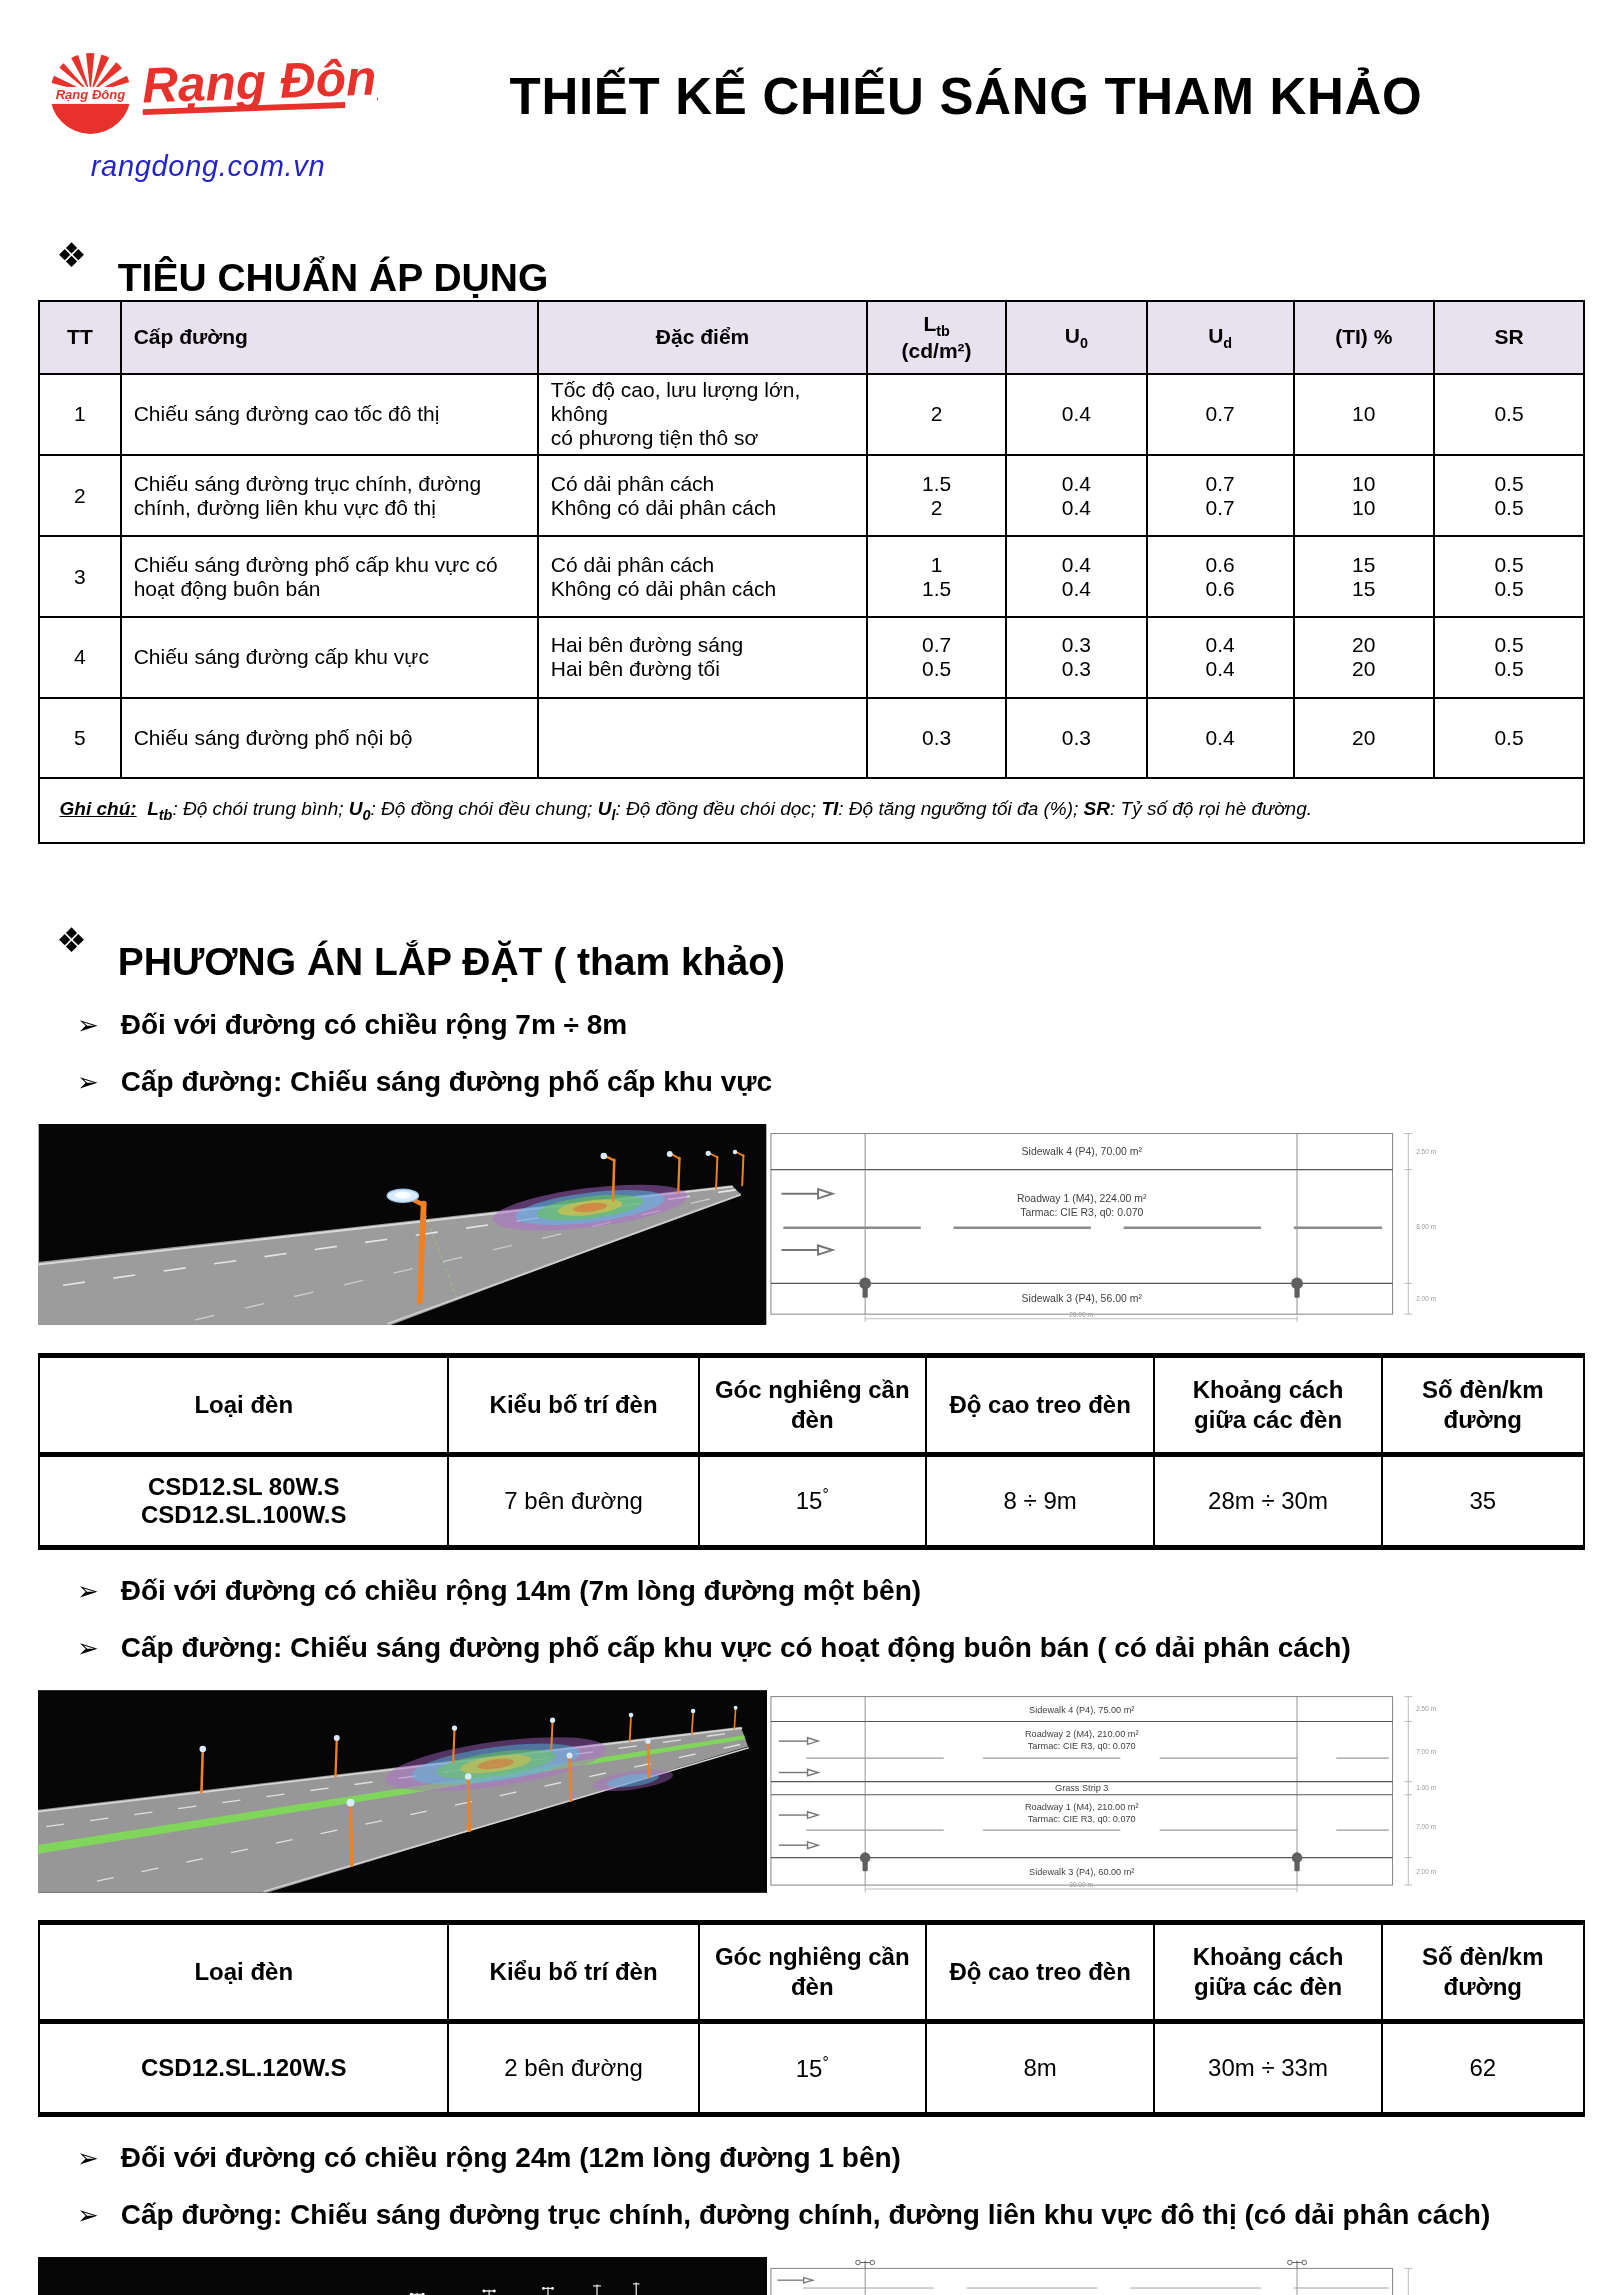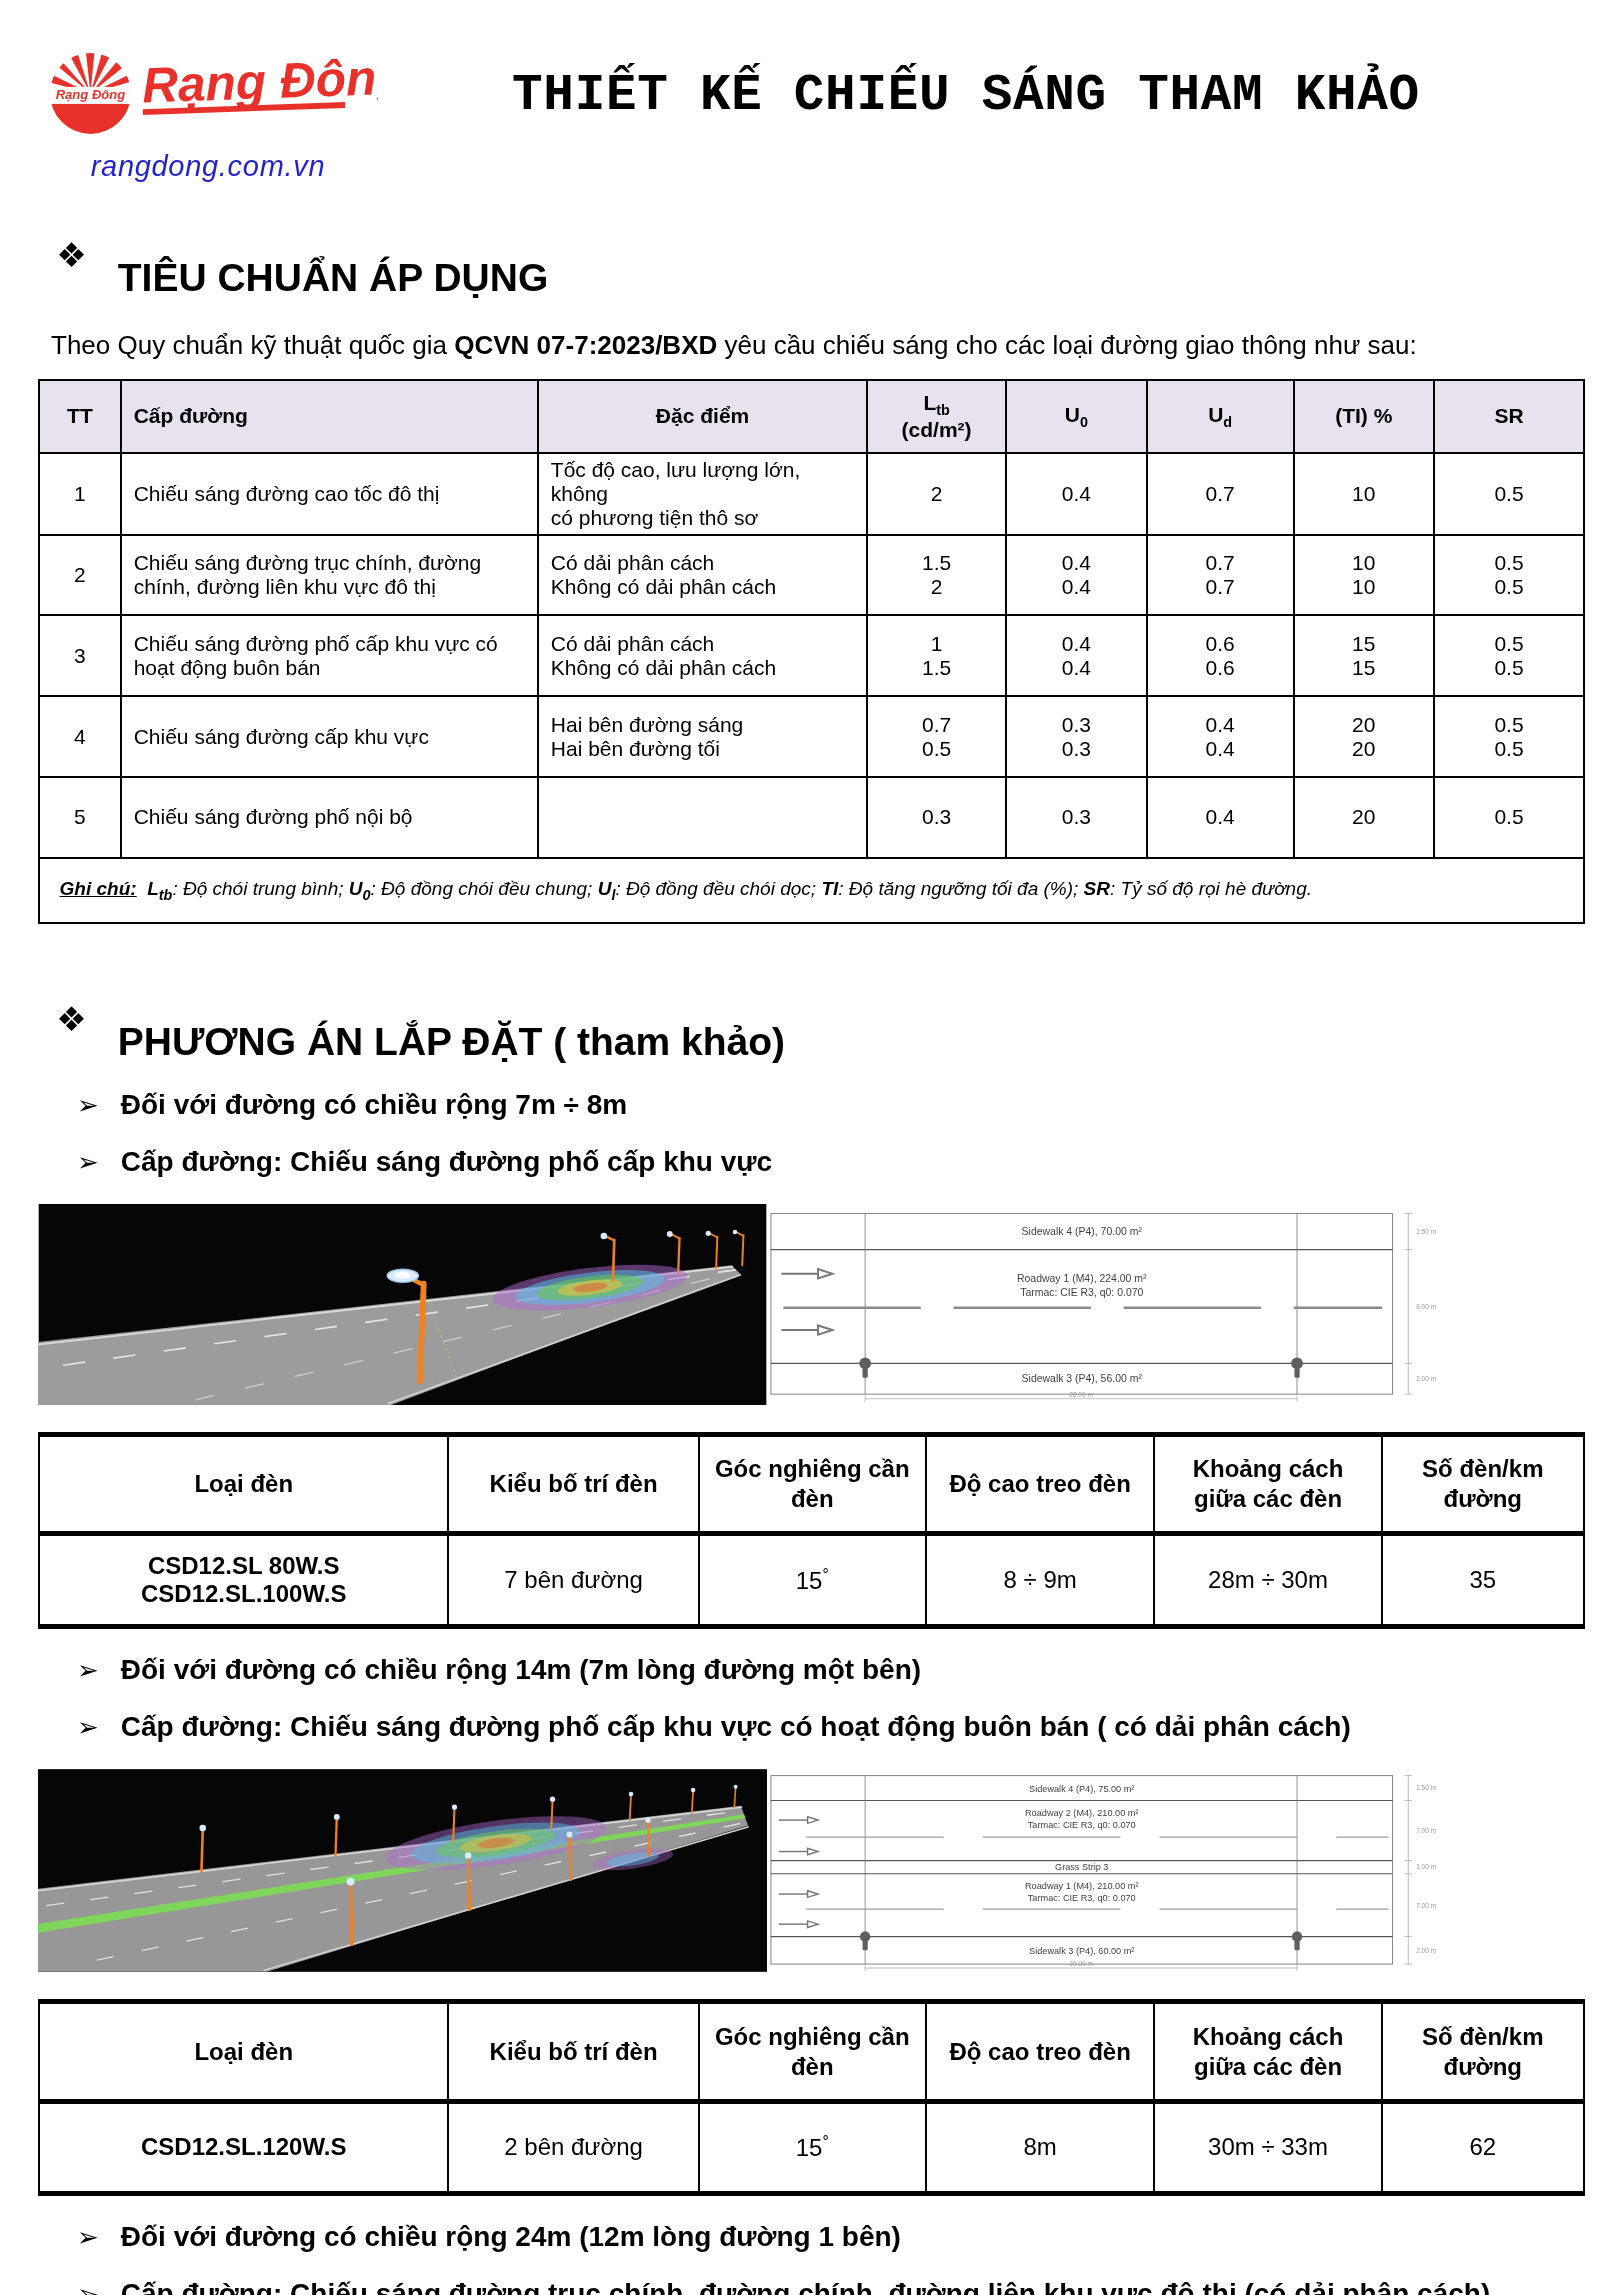--- a/index.html
+++ b/index.html
@@ -3,21 +3,21 @@
 <meta charset="utf-8">
 <style>
   html,body{margin:0;padding:0;}
   body{width:1623px;height:2295px;background:#ffffff;font-family:"Liberation Sans",sans-serif;color:#000;overflow:hidden;}
   .page{padding:36px 38px 0 38px;}
 
   
   .hdr{display:flex;align-items:flex-start;gap:48px;}
   .logo-block{width:340px;flex:none;text-align:center;}
   .site{font-size:29px;font-style:italic;color:#2323cc;margin-top:1.3px;letter-spacing:0.7px;}
-  .title{flex:1;text-align:center;font-size:51px;font-weight:bold;letter-spacing:0.7px;margin-top:31px;padding-right:79px;font-family:Liberation Mono, monospace;}
+  .title{flex:1;text-align:center;font-size:51px;font-weight:bold;letter-spacing:0.7px;margin-top:31px;padding-right:79px;}
 
   
   .sec-head{display:flex;align-items:center;gap:31px;margin:27.5px 0 0 18.3px;}
   .sec-head .marker{font-size:34px;line-height:1;}
   .sec-head .txt{font-size:39px;font-weight:bold;margin-top:45px;}
   .intro{font-size:26px;margin:30px 0 18.3px 13px;}
   .intro b{font-weight:bold;}
 
   
   table{border-collapse:collapse;width:100%;}
@@ -85,23 +85,20 @@
       <div class="site">rangdong.com.vn</div>
     </div>
     <div class="title">THIẾT KẾ CHIẾU SÁNG THAM KHẢO</div>
   </div>
 
   <div class="sec-head">
     <span class="marker">❖</span>
     <span class="txt">TIÊU CHUẨN ÁP DỤNG</span>
   </div>
 
-  <div class="intro">
-    <span>Theo Quy chuẩn kỹ thuật quốc gia </span><b>QCVN 07-7:2023/BXD</b><span> yêu cầu chiếu sáng cho các loại đường giao thông như sau:</span>
-  </div>
 
   <table class="std">
     <colgroup>
       <col style="width:5.3%">
         <col style="width:27%">
         <col style="width:21.3%">
         <col style="width:9.0%">
       <col style="width:9.1%">
         <col style="width:9.5%">
         <col style="width:9.1%">

